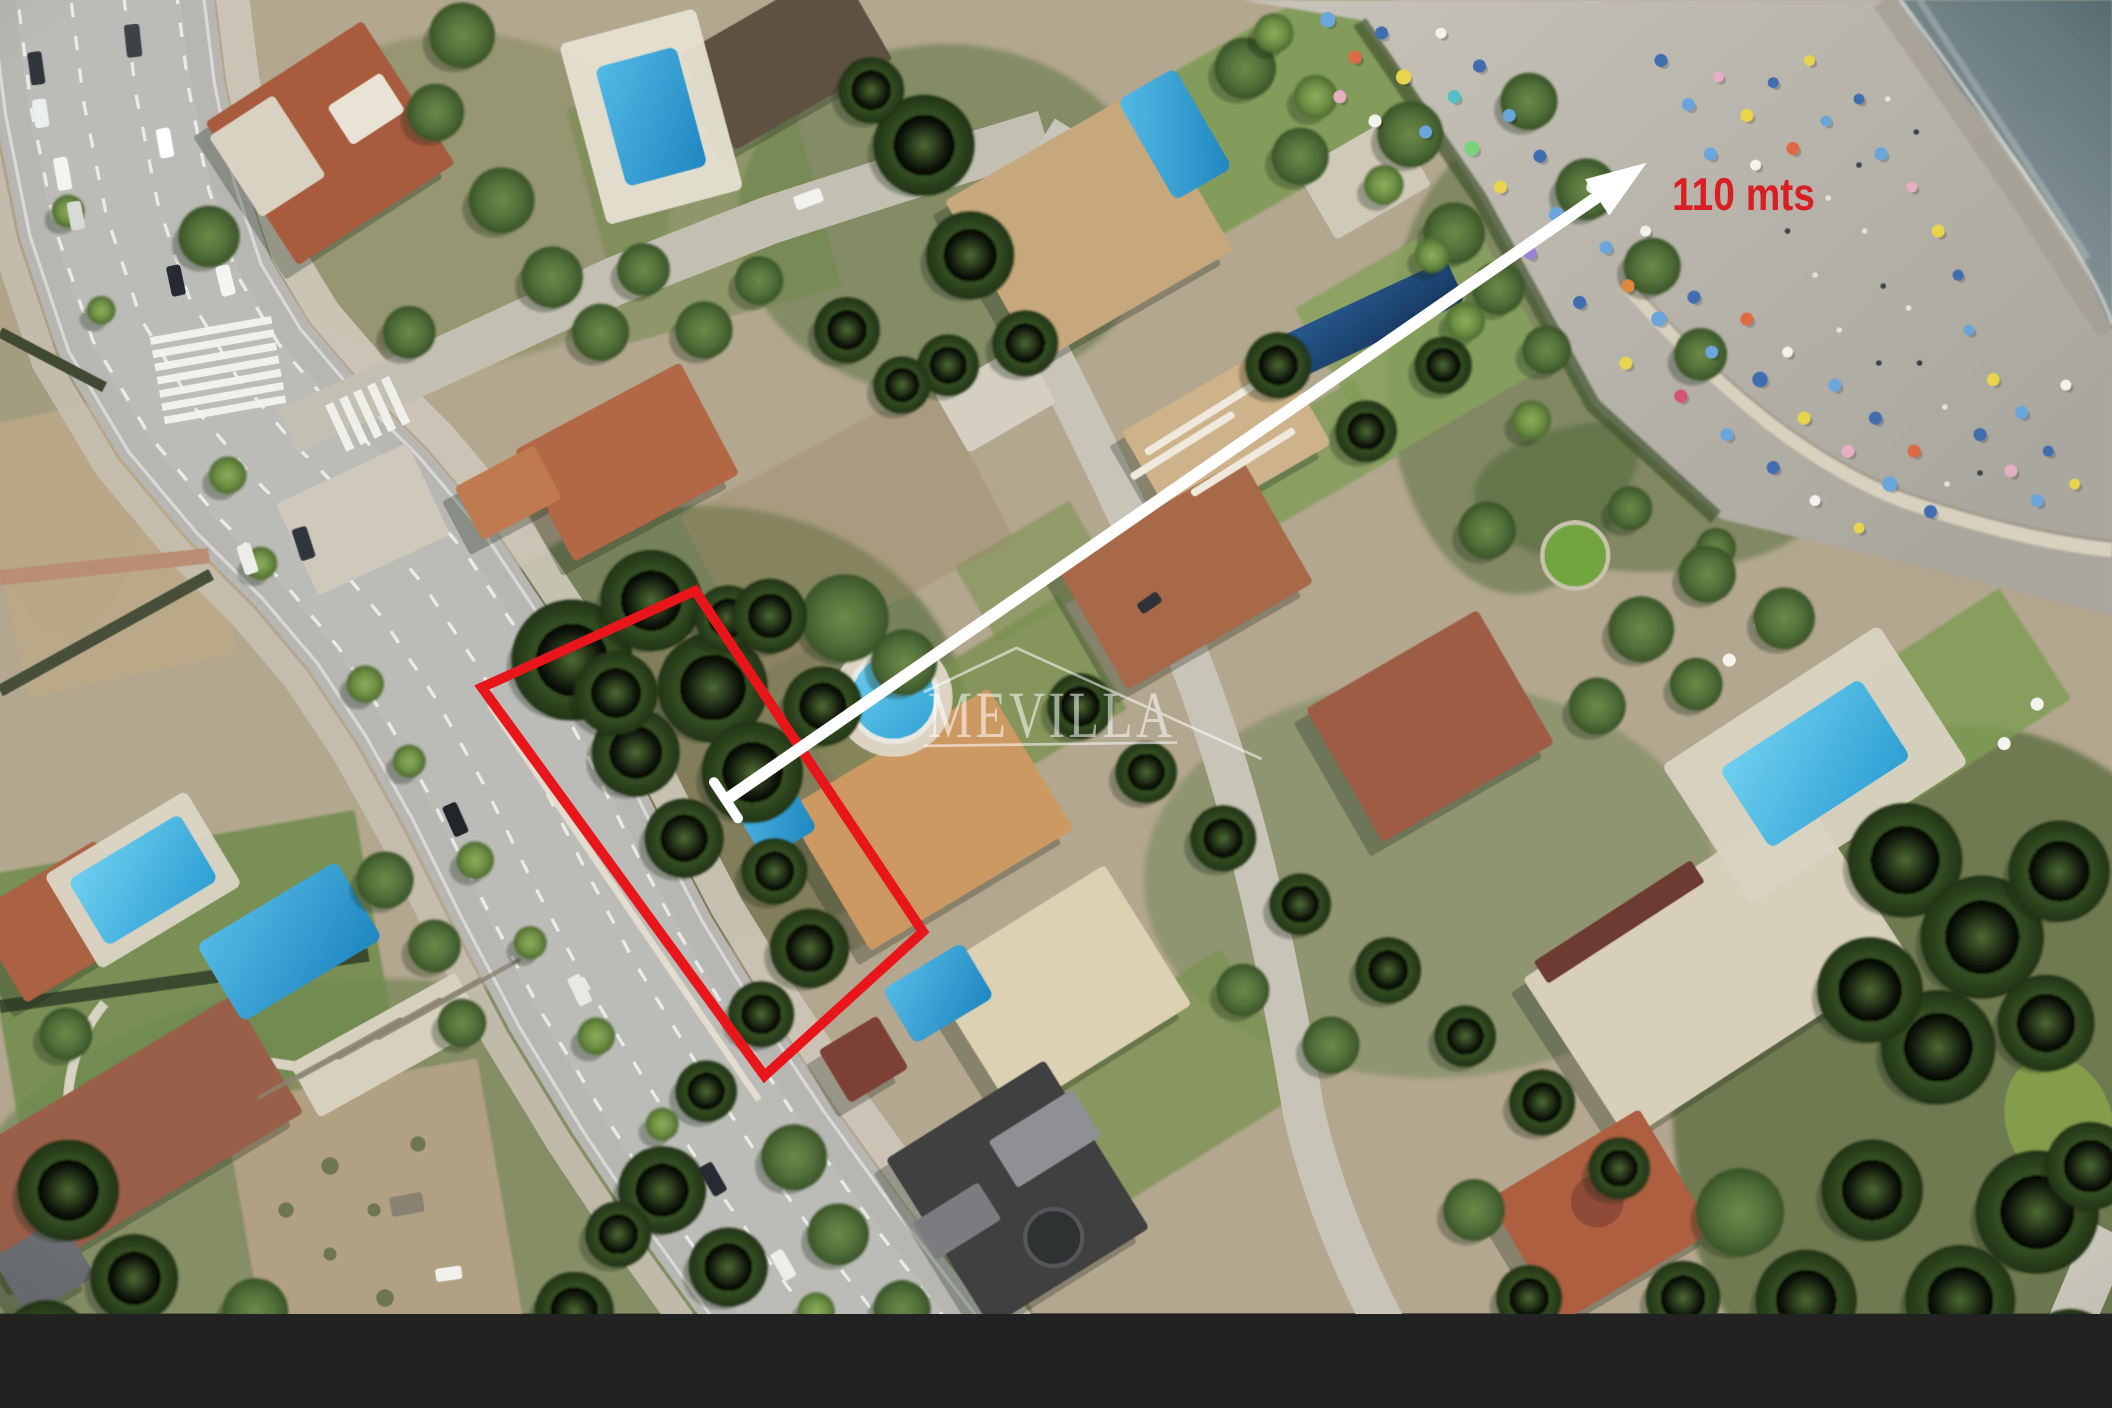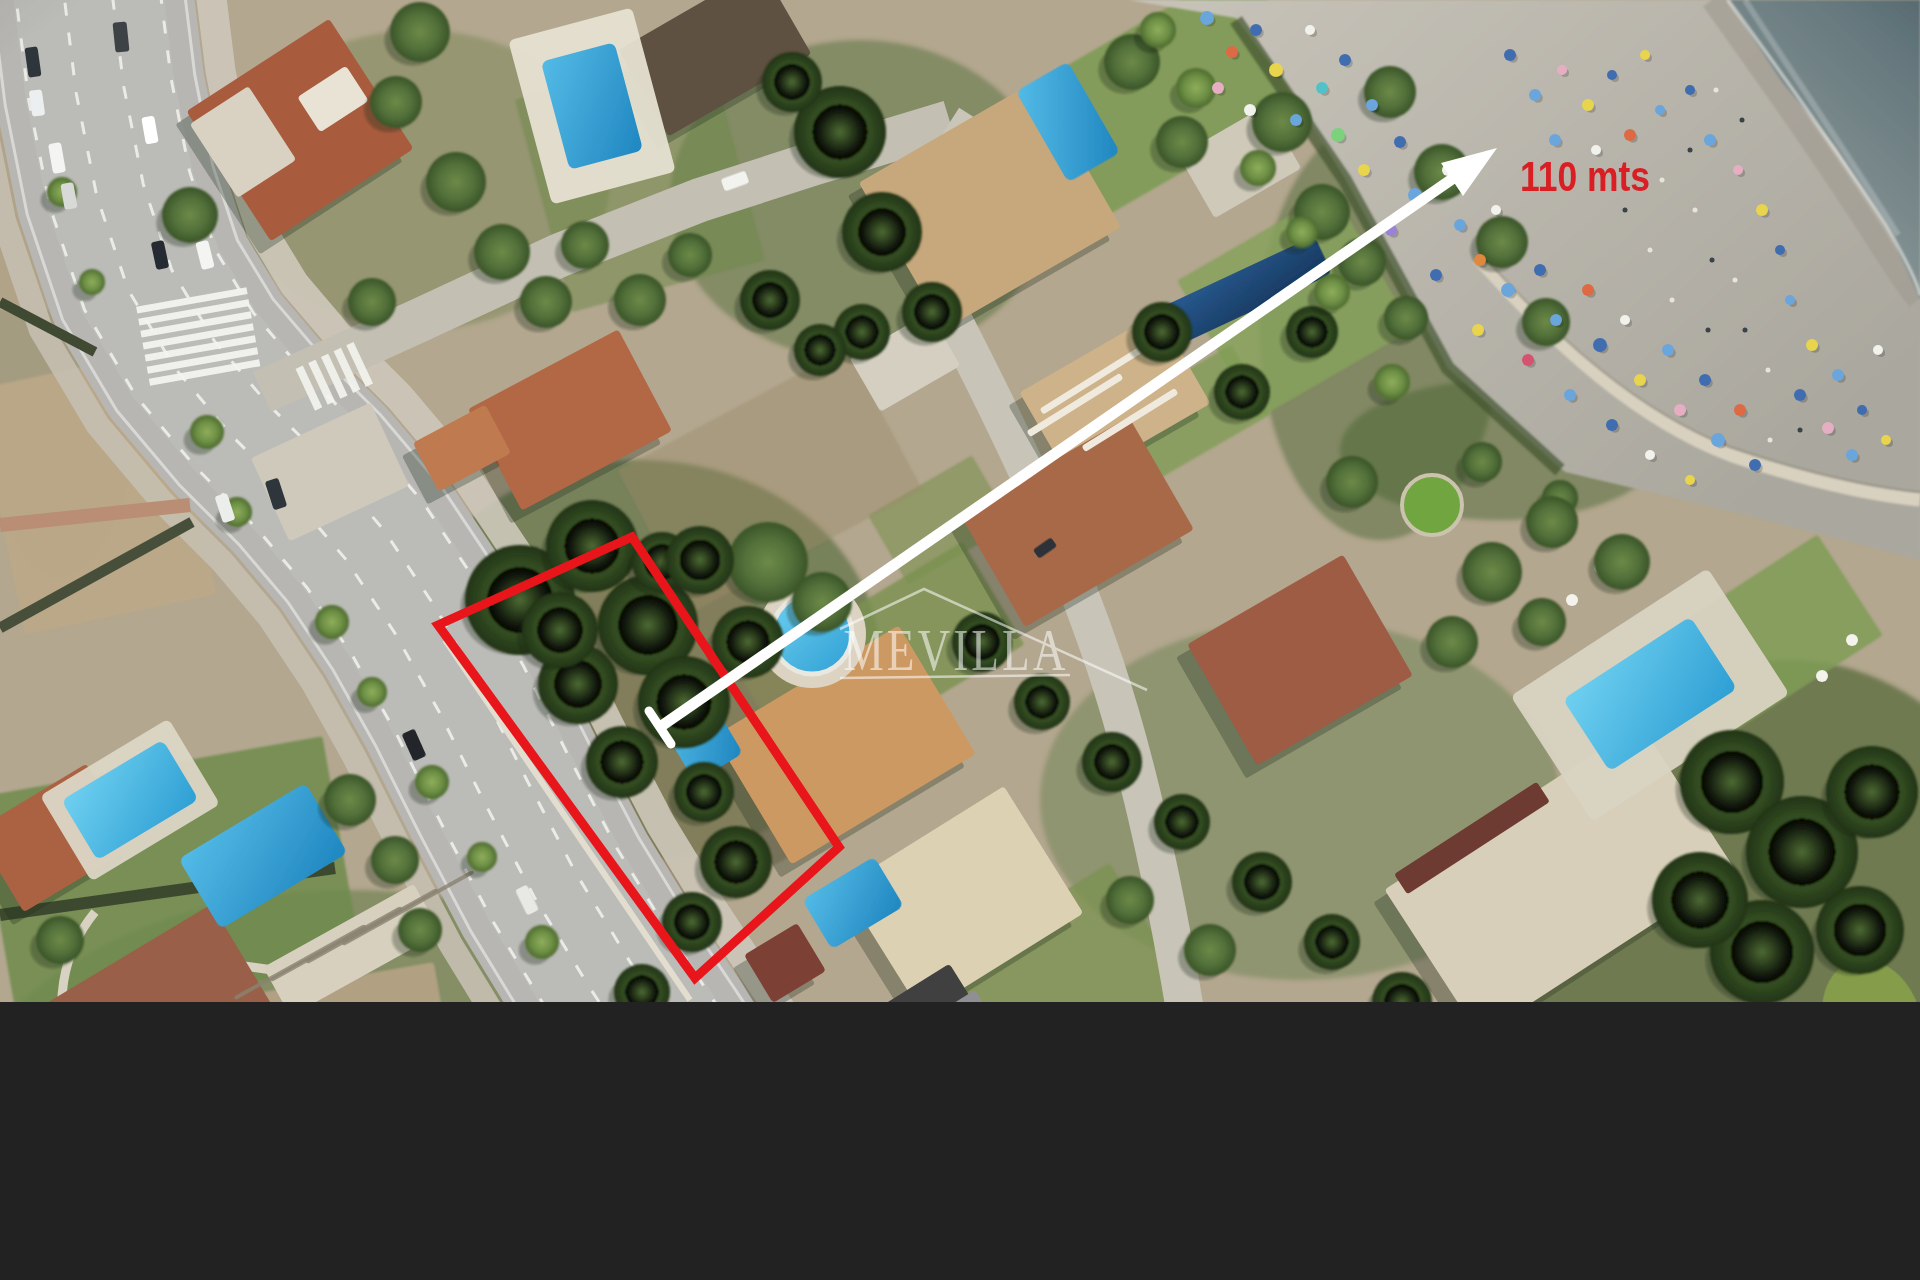--- a/index.html
+++ b/index.html
@@ -1,16 +1,16 @@
 <!DOCTYPE html>
 <html><head>
 <meta charset="utf-8">
 <style>
   html,body{margin:0;padding:0;background:#222;}
-  .stage{position:relative;width:1920px;height:1002px;overflow:hidden;background:#b3a78f;font-family:"Liberation Sans",sans-serif;}
+  .stage{position:relative;width:1920px;height:1194px;overflow:hidden;background:#b3a78f;font-family:"Liberation Sans",sans-serif;}
   .stage svg{position:absolute;left:0;top:0;display:block;}
   text{font-family:"Liberation Sans",sans-serif;}
   .wm-text{font-family:"Liberation Serif",serif;}
   .dist-label{font-weight:bold;}
 </style>
 </head>
 <body>
 
 <div class="stage">
 <svg width="1920" height="1280" viewBox="0 0 1920 1280" xmlns="http://www.w3.org/2000/svg">

